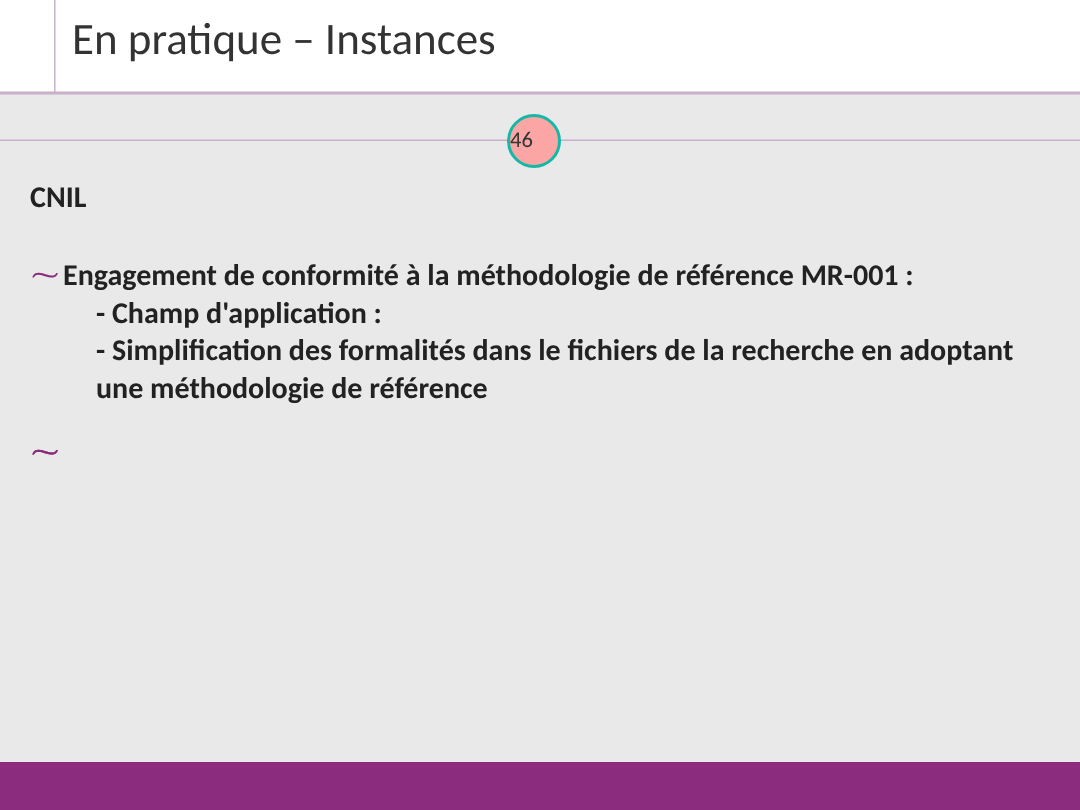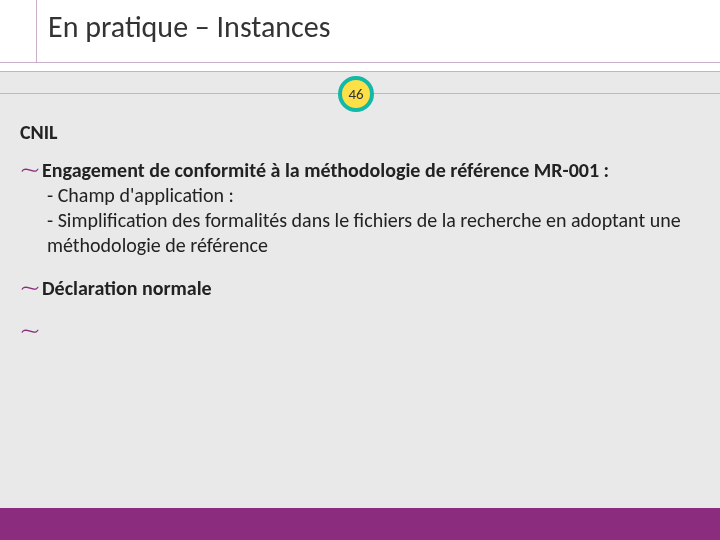--- a/index.html
+++ b/index.html
@@ -8,21 +8,21 @@
     position: relative;
     width: 720px;
     height: 540px;
     background: #e9e9e9;
   }
   .title-area {
     position: absolute;
     top: 0;
     left: 0;
     width: 720px;
-    height: 72px;
+    height: 62px;
     background: #ffffff;
     border-bottom: 1px solid #c9afc9;
   }
   .title-text {
     position: absolute;
     left: 48px;
     top: 8px;
     font-size: 30px;
     font-weight: 400;
     color: #333333;
@@ -51,40 +51,39 @@
     height: 0;
     border-top: 1px solid #c9afc9;
   }
   .badge {
     position: absolute;
     top: 76px;
     left: 338px;
     width: 36px;
     height: 36px;
     border-radius: 50%;
-    background: #fde047;
-    border: 4px solid #14b8a6;
+    background: #fca5a5;
+    border: 2px solid #14b8a6;
     display: flex;
     align-items: center;
-    justify-content: center;
     font-size: 15px;
     color: #333333;
   }
   .body {
     position: absolute;
     top: 120px;
     left: 20px;
     width: 680px;
     color: #1a1a1a;
   }
   .section-label {
     font-size: 20px;
     font-weight: 700;
     color: #222;
-    margin-bottom: 14px;
+    margin-bottom: 28px;
   }
   .bullet {
     position: relative;
     padding-left: 22px;
     margin-bottom: 18px;
     font-size: 20px;
     line-height: 1.25;
     color: #222;
   }
   .bullet .marker {
@@ -99,21 +98,22 @@
   .bullet .lead {
     font-weight: 700;
     text-align: right;
   }
   .bullet .rest {
     font-weight: 400;
   }
   .sub {
     display: block;
     padding-left: 0;
-    margin-left: 5px;
+    margin-left: 22px;
+    font-weight: bold;
   }
   .footer-bar {
     position: absolute;
     bottom: 0;
     left: 0;
     width: 720px;
     height: 32px;
     background: #8b2c7e;
   }
 </style>
@@ -141,21 +141,20 @@
       <span class="marker">⁓</span>
       <span class="lead">Engagement de conformité à la méthodologie de référence MR-001 :</span>
       <span class="rest">
         <span class="sub">- Champ d'application :</span>
         <span class="sub">- Simplification des formalités dans le fichiers de la recherche en adoptant une méthodologie de référence</span>
       </span>
     </div>
 
     <div class="bullet">
       <span class="marker">⁓</span>
-      <span class="lead">Déclaration normale</span>
     </div>
 
     <div class="bullet">
       <span class="marker">⁓</span>
     </div>
   </div>
 
   <div class="footer-bar"></div>
 </div>
 

